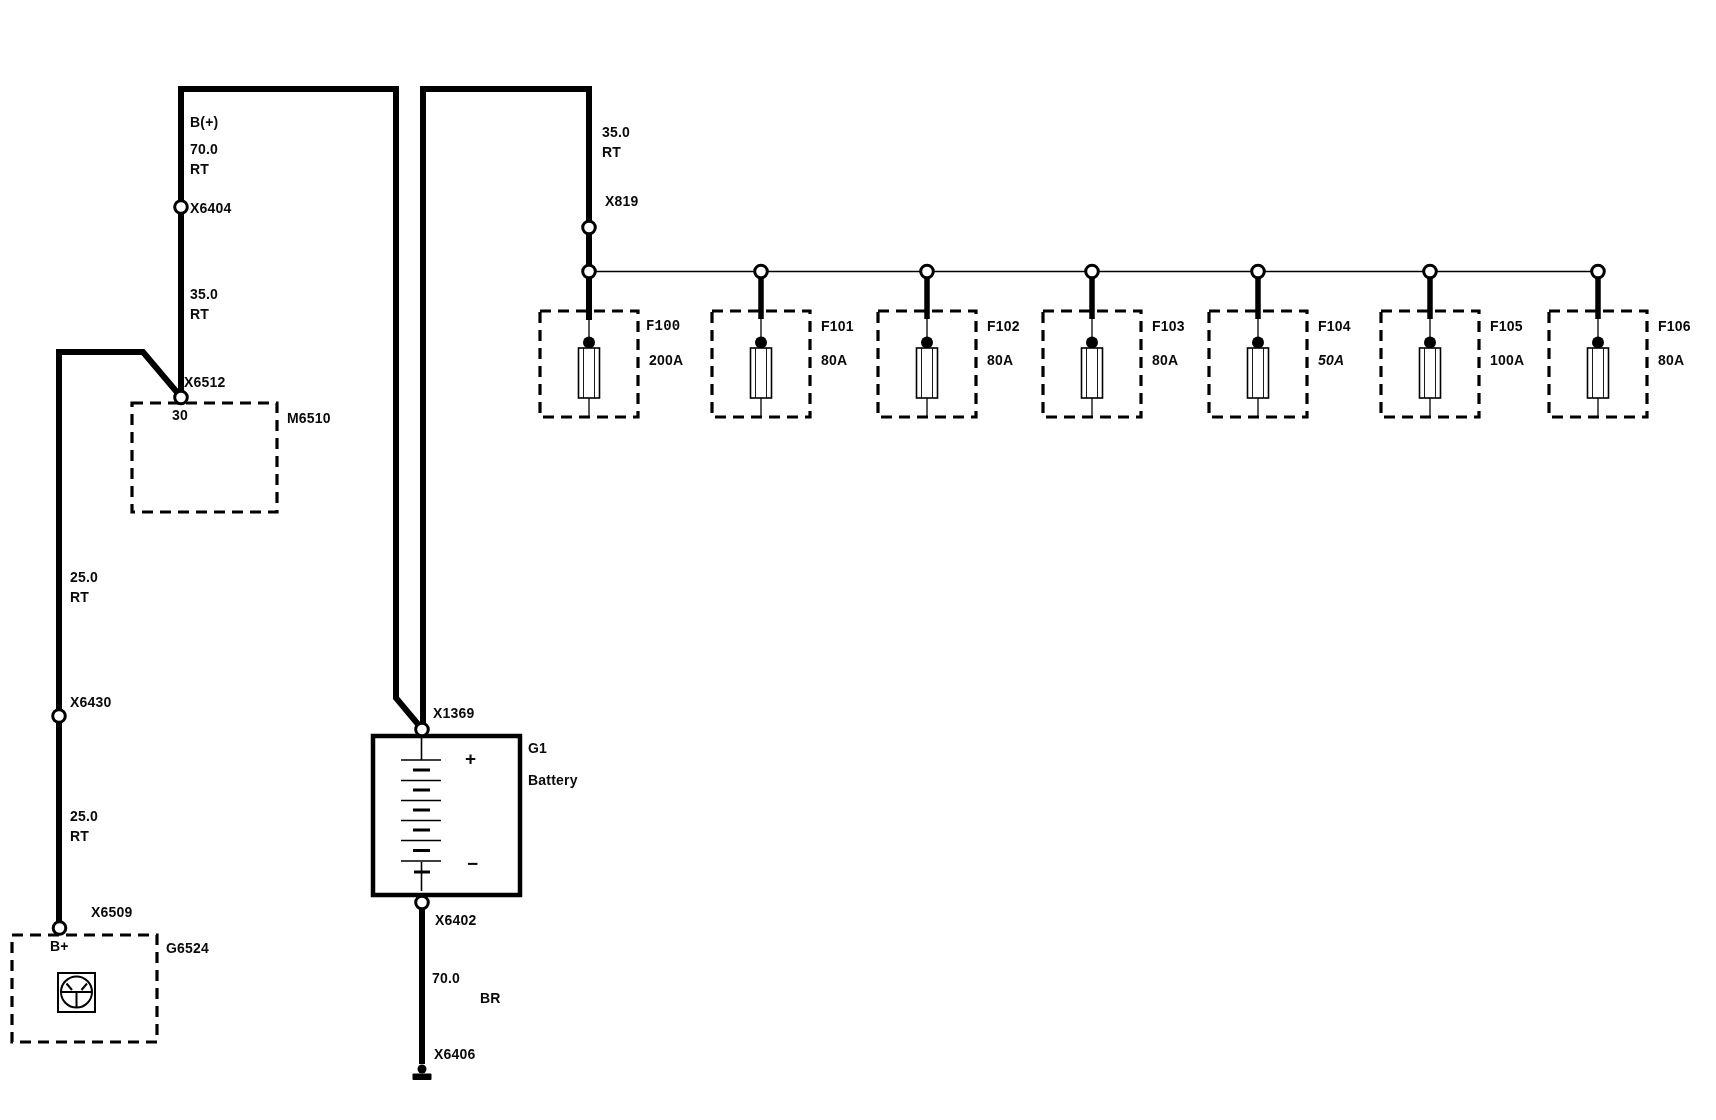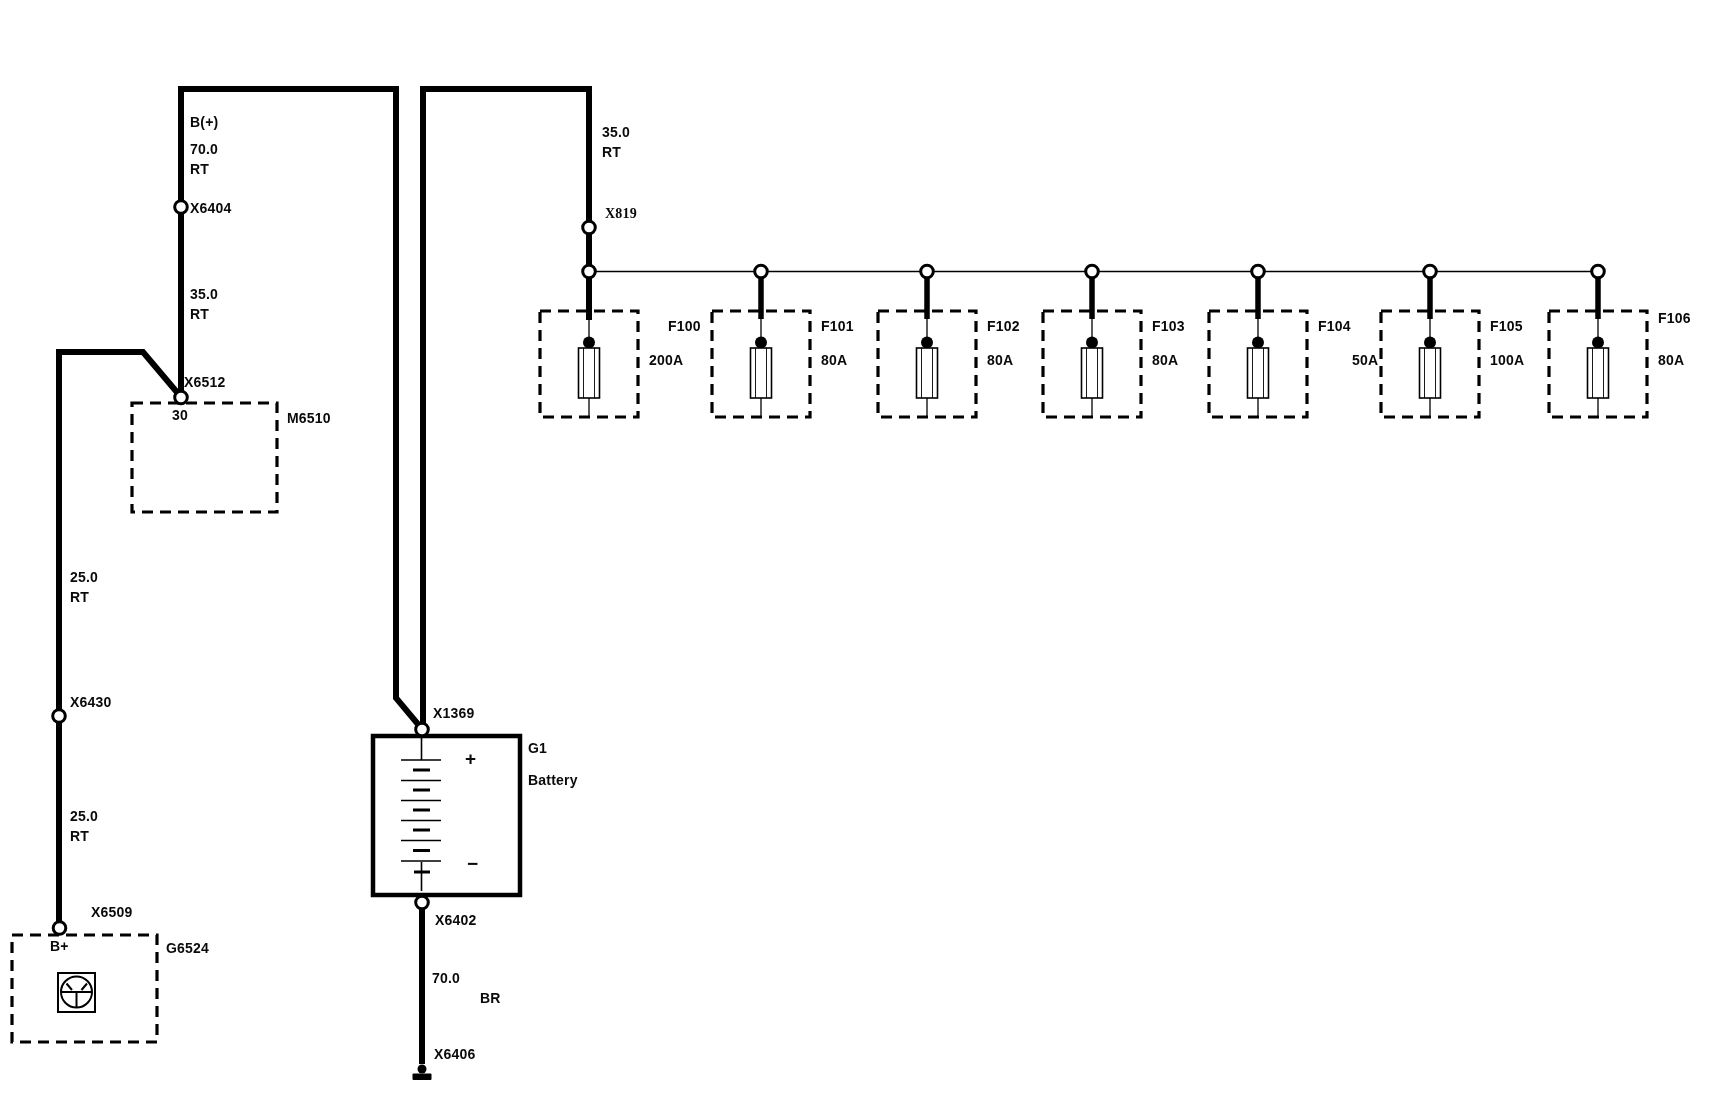--- a/index.html
+++ b/index.html
@@ -180,30 +180,30 @@
   <div class="lbl" style="left:528px; top:772px;">Battery</div>
   <div class="lbl sign" style="left:465px; top:749px;">+</div>
   <div class="lbl sign" style="left:467px; top:854px;">−</div>
   <div class="lbl" style="left:435px; top:912px;">X6402</div>
   <div class="lbl" style="left:432px; top:970px;">70.0</div>
   <div class="lbl" style="left:432px; top:990px;margin-left:48px;">BR</div>
   <div class="lbl" style="left:434px; top:1046px;">X6406</div>
 
   <div class="lbl" style="left:602px; top:124px;">35.0</div>
   <div class="lbl" style="left:602px; top:144px;">RT</div>
-  <div class="lbl" style="left:605px; top:205px;font-family:Liberation Serif, serif;">X819</div>
-
-  <div class="lbl" style="left:668px;  top:318px;">F100</div>
+  <div class="lbl" style="left:605px; top:193px;">X819</div>
+
+  <div class="lbl" style="left:646px;  top:318px;font-family:Liberation Mono, monospace;">F100</div>
   <div class="lbl" style="left:649px;  top:352px;">200A</div>
   <div class="lbl" style="left:821px;  top:318px;">F101</div>
   <div class="lbl" style="left:821px;  top:352px;">80A</div>
   <div class="lbl" style="left:987px;  top:318px;">F102</div>
   <div class="lbl" style="left:987px;  top:352px;">80A</div>
   <div class="lbl" style="left:1152px; top:318px;">F103</div>
   <div class="lbl" style="left:1152px; top:352px;">80A</div>
   <div class="lbl" style="left:1318px; top:318px;">F104</div>
-  <div class="lbl" style="left:1352px; top:352px;">50A</div>
+  <div class="lbl" style="left:1318px; top:352px;font-style:italic;">50A</div>
   <div class="lbl" style="left:1490px; top:318px;">F105</div>
   <div class="lbl" style="left:1490px; top:352px;">100A</div>
-  <div class="lbl" style="left:1658px; top:310px;">F106</div>
+  <div class="lbl" style="left:1658px; top:318px;">F106</div>
   <div class="lbl" style="left:1658px; top:352px;">80A</div>
 
 </div>
 
 </body></html>

